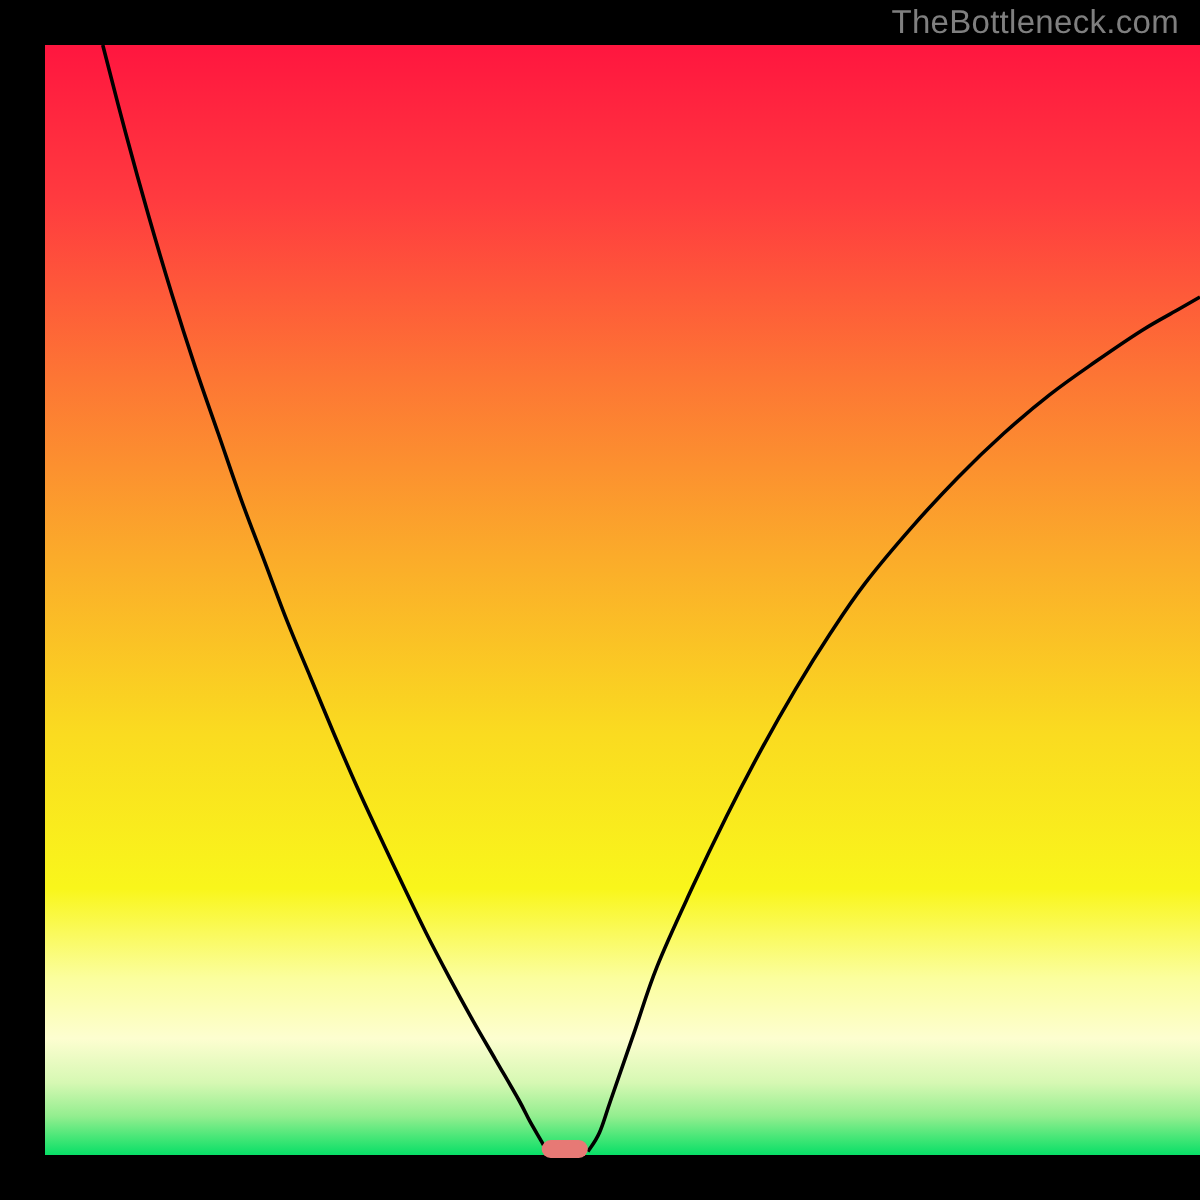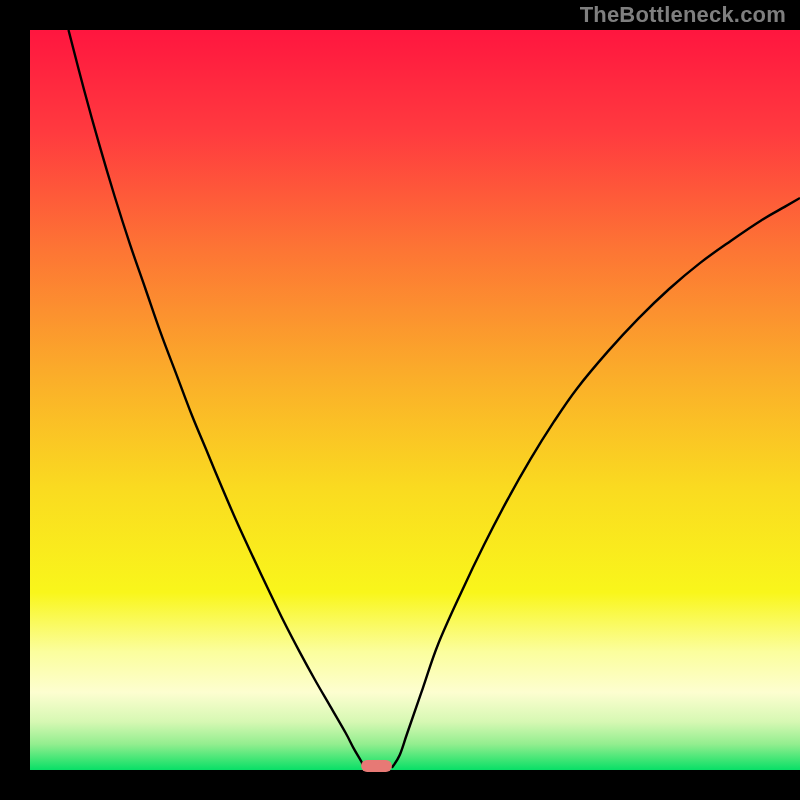--- a/index.html
+++ b/index.html
@@ -17,21 +17,21 @@
     background: #000;
     position: relative;
   }
   .watermark {
     position: absolute;
     top: 2px;
     right: 14px;
     color: #7f7f7f;
     font-size: 22px;
     letter-spacing: 0.2px;
-    font-weight: 700;
+    font-weight: 400;
     z-index: 10;
   }
   svg {
     position: absolute;
     top: 0;
     left: 0;
   }
 </style>
 </head>
 <body>

